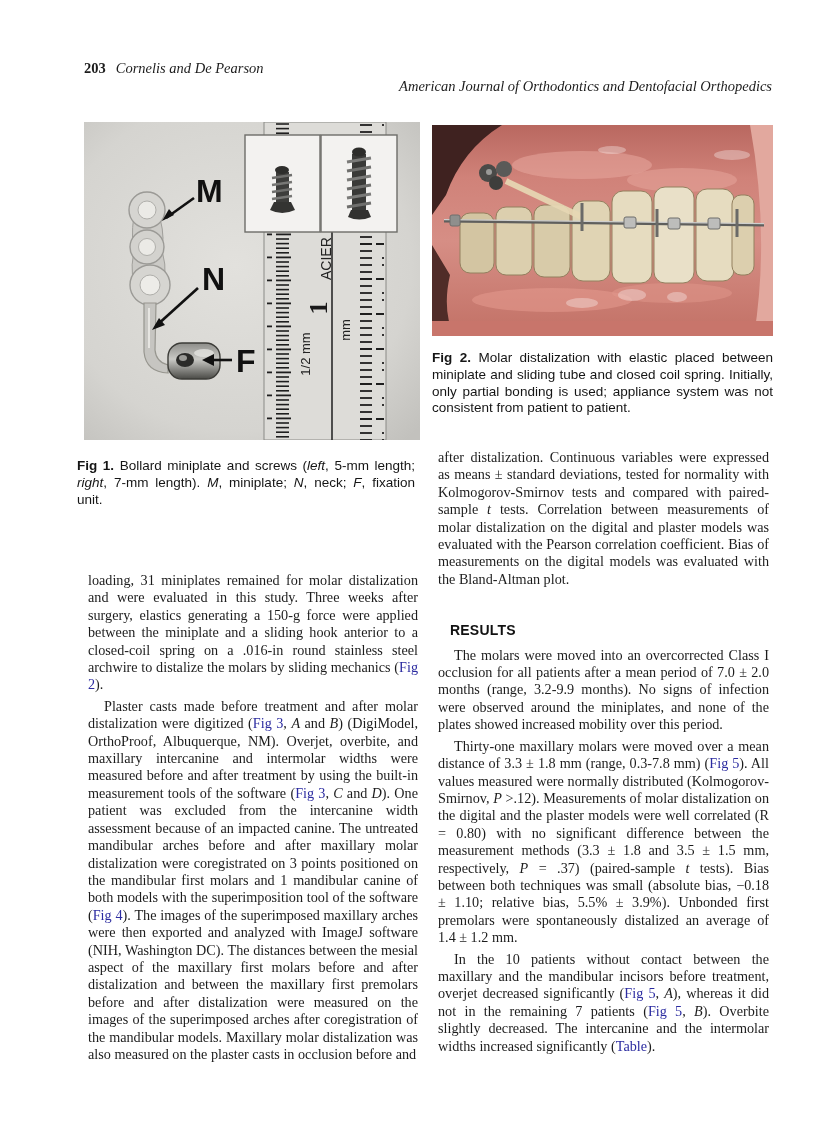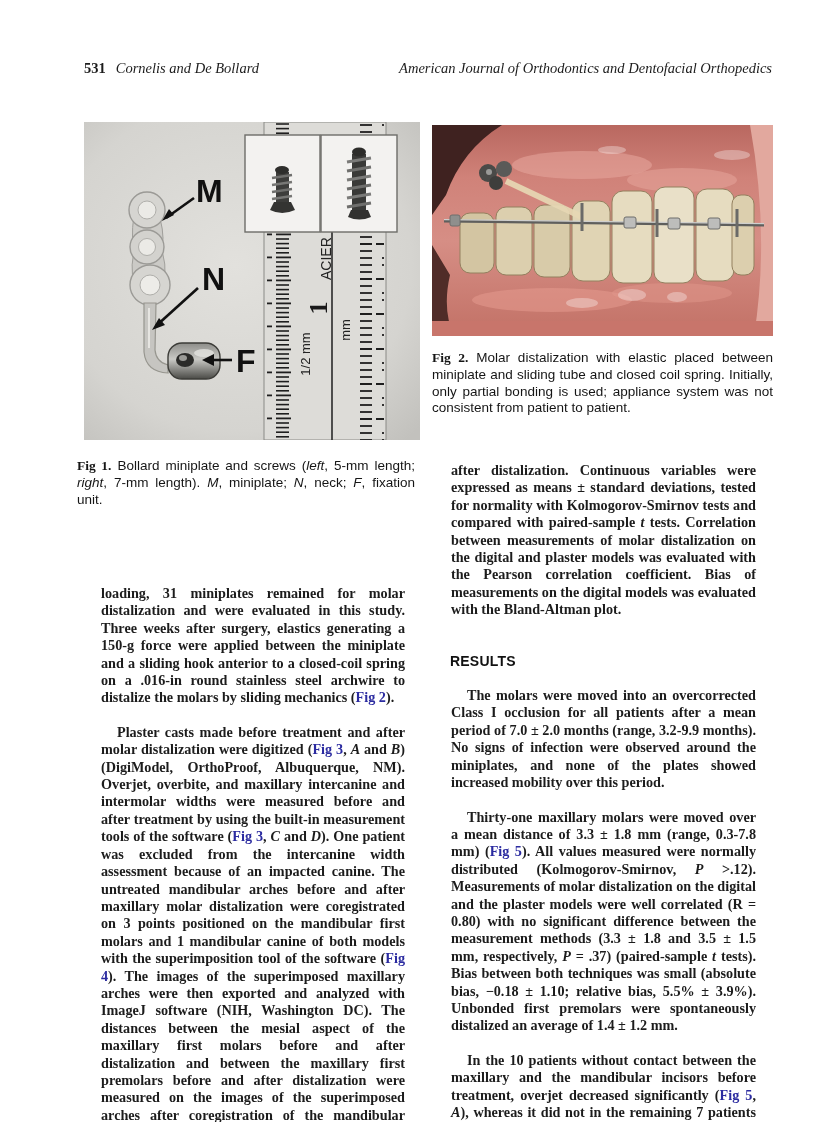--- a/index.html
+++ b/index.html
@@ -7,55 +7,55 @@
     width:838px;height:1122px;position:relative;background:#ffffff;
     font-family:"Liberation Serif", serif;color:#1c1c1c;overflow:hidden;
   }
   .abs{position:absolute;}
 
   
   .hdr{top:60px;font-size:14.5px;line-height:17px;}
   .hdr-left{left:84px;}
   .hdr-left .pageno{font-weight:bold;font-style:normal;margin-right:10px;}
   .hdr-left .auth{font-style:italic;}
-  .hdr-right{right:66px;text-align:right;font-style:italic;}
+  .hdr-right{right:66px;text-align:right;font-style:italic;margin-top:18px;}
 
   
   .fig1{left:84px;top:122px;width:336px;height:318px;}
   .fig2{left:432px;top:125px;width:341px;height:211px;}
 
   
   .caption{
     font-family:"Liberation Sans", sans-serif;
     font-size:13.5px;line-height:16.8px;text-align:justify;color:#151515;
   }
   .cap1{left:77px;top:458px;width:338px;}
   .cap2{left:432px;top:350px;width:341px;}
 
   
   .col{font-size:14.2px;line-height:17.4px;text-align:justify;}
   .col-left{left:84px;top:568px;width:338px;}
   .col-right{left:434px;top:445px;width:339px;}
-  .col p{margin:17px;font-weight:bold;}
+  .col p{margin:4px;}
   .col p.ind{text-indent:16px;}
   .results-heading{
     font-family:"Liberation Sans", sans-serif;font-size:14px;font-weight:bold;
     margin:34px 0 7px 0;letter-spacing:0.2px;color:#111;padding-left:16px;
   }
 
   
   .seg-link{color:#2b2ba0;}
   .seg-italic{font-style:italic;}
-  .seg-bold-sans{font-weight:bold;font-family:Liberation Serif, serif;}
+  .seg-bold-sans{font-weight:bold;}
 </style>
 </head>
 <body>
 
 <div class="abs hdr hdr-left">
-  <span class="pageno">531</span><span class="auth">Cornelis and De Bollard</span>
+  <span class="pageno">203</span><span class="auth">Cornelis and De Pearson</span>
 </div>
 <div class="abs hdr hdr-right">
   <div>American Journal of Orthodontics and Dentofacial Orthopedics</div>
 </div>
 
 <div class="abs fig1">
 <svg width="336" height="318" viewBox="0 0 336 318">
   <defs>
     <radialGradient id="f1bg" cx="45%" cy="45%" r="75%">
       <stop offset="0%" stop-color="#e2e1dd"></stop>

